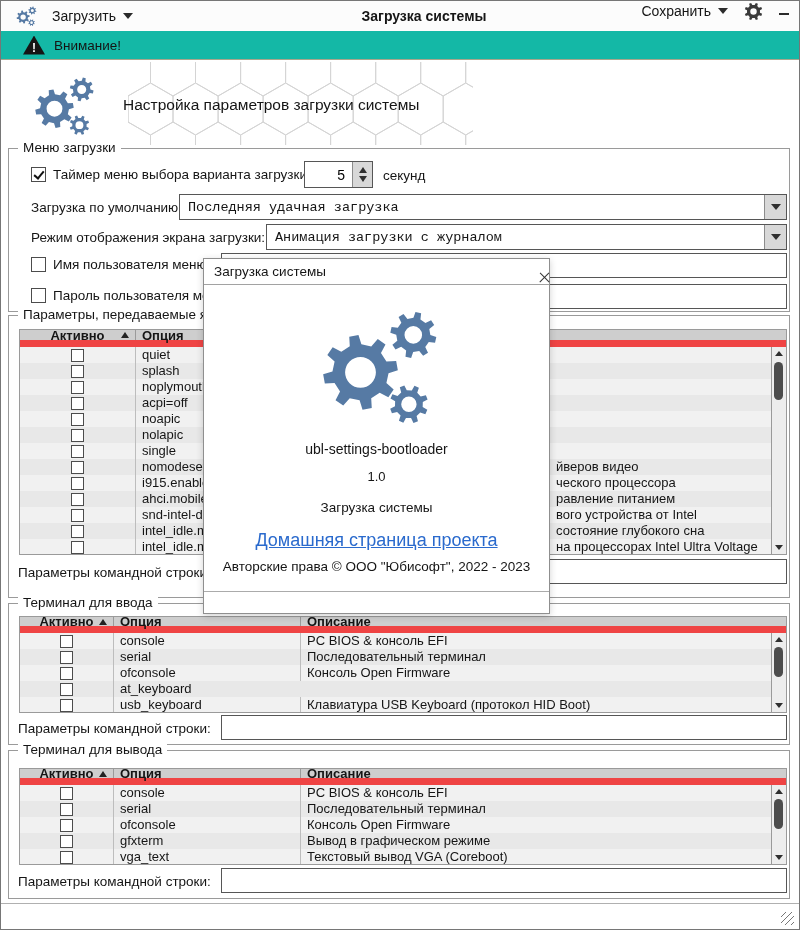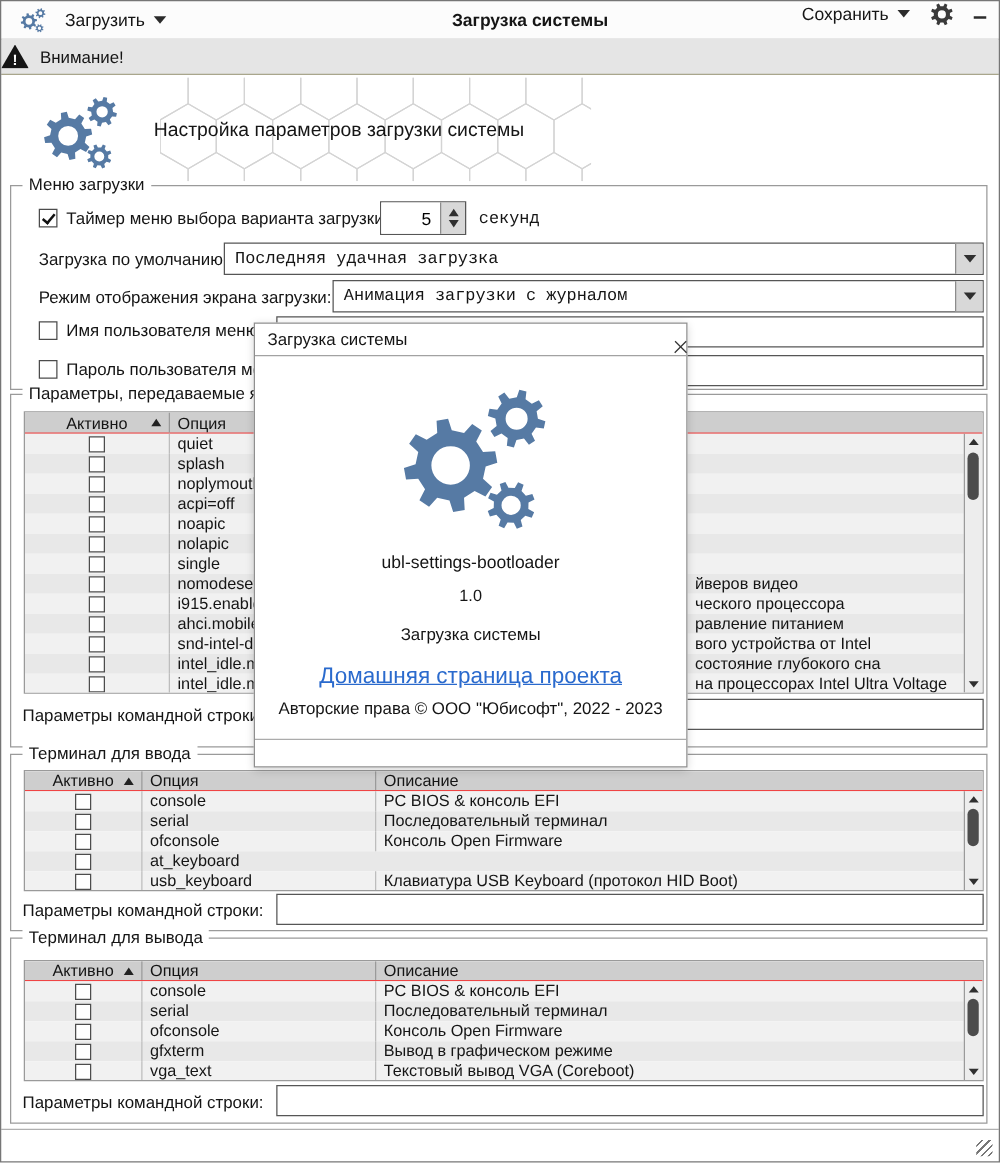--- a/index.html
+++ b/index.html
@@ -17,22 +17,22 @@
   .tb-title{position:absolute;left:0;right:0;top:0;height:30px;display:flex;align-items:center;
     justify-content:center;font-size:14px;font-weight:600;}
   .winctl{display:flex;align-items:center;gap:11px;}
   .min-icon{width:10px;height:2px;background:#2b2b2b;margin-top:6px;}
   .max-icon{width:10px;height:8px;border:1.5px solid #2b2b2b;border-top:3.5px solid #2b2b2b;}
   .cross{width:12px;height:12px;position:relative;}
   .cross::before,.cross::after{content:'';position:absolute;left:-1px;top:5px;width:14px;height:1.6px;background:#2b2b2b;}
   .cross::before{transform:rotate(45deg);} .cross::after{transform:rotate(-45deg);}
 
   
-  .warnbar{position:absolute;left:1px;top:31px;width:798px;height:29px;background:#e5e5e5;
-    border-bottom:1px solid #a9a68c;display:flex;align-items:center;gap:9px;padding-left:0;box-sizing:border-box;}
+  .warnbar{position:absolute;left:1px;top:31px;width:798px;height:29px;background:#14b8a6;
+    border-bottom:1px solid #a9a68c;display:flex;align-items:center;gap:9px;padding-left:22px;box-sizing:border-box;}
   .warn-icon{width:22px;height:19px;background:#151515;clip-path:polygon(50% 0,100% 100%,0 100%);position:relative;}
   .warn-icon::after{content:'!';position:absolute;left:50%;transform:translateX(-50%);bottom:0;
     color:#fff;font-weight:bold;font-size:12px;line-height:14px;}
   .warn-text{font-size:13.5px;}
 
   
   .hexwrap{position:absolute;left:128px;top:62px;width:345px;height:83px;overflow:hidden;}
   .hdr-logo{position:absolute;left:24px;top:73px;width:78px;height:68px;}
   .hdr-title{position:absolute;left:123px;top:96px;font-size:15.5px;z-index:2;}
 
@@ -56,21 +56,21 @@
   .tri-up{width:0;height:0;border-left:4.5px solid transparent;border-right:4.5px solid transparent;border-bottom:6px solid #2f2f2f;}
   .tri-dn{width:0;height:0;border-left:4.5px solid transparent;border-right:4.5px solid transparent;border-top:6px solid #2f2f2f;}
 
   .combo{position:absolute;background:#fff;border:1px solid #565656;display:flex;align-items:stretch;box-sizing:border-box;}
   .combo-text{flex:1;font-size:13.5px;display:flex;align-items:center;padding-left:8px;overflow:hidden;white-space:nowrap;font-family:Liberation Mono, monospace;}
   .combo-btn{width:21px;background:#d8d8d8;border-left:1px solid #8c8c8c;display:flex;align-items:center;justify-content:center;}
   .combo-btn .tri-dn{border-left-width:5px;border-right-width:5px;border-top-width:6.5px;}
 
   
   .table{position:absolute;border:1px solid #9a9a9a;background:#fff;box-sizing:border-box;overflow:hidden;}
-  .thead{position:absolute;left:0;right:0;top:0;display:flex;background:#cecece;border-bottom:1px solid #ef4444;box-sizing:border-box;}
+  .thead{position:absolute;left:0;right:0;top:0;display:flex;background:#cecece;border-bottom:7px solid #ef4444;box-sizing:border-box;font-weight:bold;}
   .th{font-size:13px;display:flex;align-items:center;box-sizing:border-box;position:relative;}
   .th-active{justify-content:center;}
   .sort-arrow{position:absolute;right:6px;width:0;height:0;border-left:4.5px solid transparent;
     border-right:4.5px solid transparent;border-bottom:6px solid #222;}
   .th-option,.th-desc{padding-left:6px;border-left:1px solid #9a9a9a;}
   .th-desc{flex:1;}
   .tbody{position:absolute;left:0;top:0;right:15px;}
   .trow{display:flex;height:16px;}
   .trow:nth-child(odd){background:#f1f1f1;}
   .trow:nth-child(even){background:#e8e8e8;}
@@ -229,21 +229,21 @@
 
   <span class="checkbox checked" style="left:22px;top:18px;"></span>
   <div class="lbl" style="left:44px;top:18px;">Таймер меню выбора варианта загрузки</div>
   <div class="spin" style="left:295px;top:12px;width:69px;height:27px;">
     <input value="5" style="">
     <div class="spin-btns">
       <span class="tri-up"></span>
       <span class="tri-dn"></span>
     </div>
   </div>
-  <div class="lbl" style="left:374px;top:19px;font-family:Liberation Mono, monospace;">секунд</div>
+  <div class="lbl" style="left:374px;top:19px;">секунд</div>
 
   <div class="lbl" style="left:22px;top:51px;">Загрузка по умолчанию:</div>
   <div class="combo" style="left:170px;top:45px;width:608px;height:26px;">
     <div class="combo-text">Последняя удачная загрузка</div>
     <div class="combo-btn">
         <span class="tri-dn"></span>
       </div>
   </div>
 
   <div class="lbl" style="left:22px;top:81px;">Режим отображения экрана загрузки:</div>

